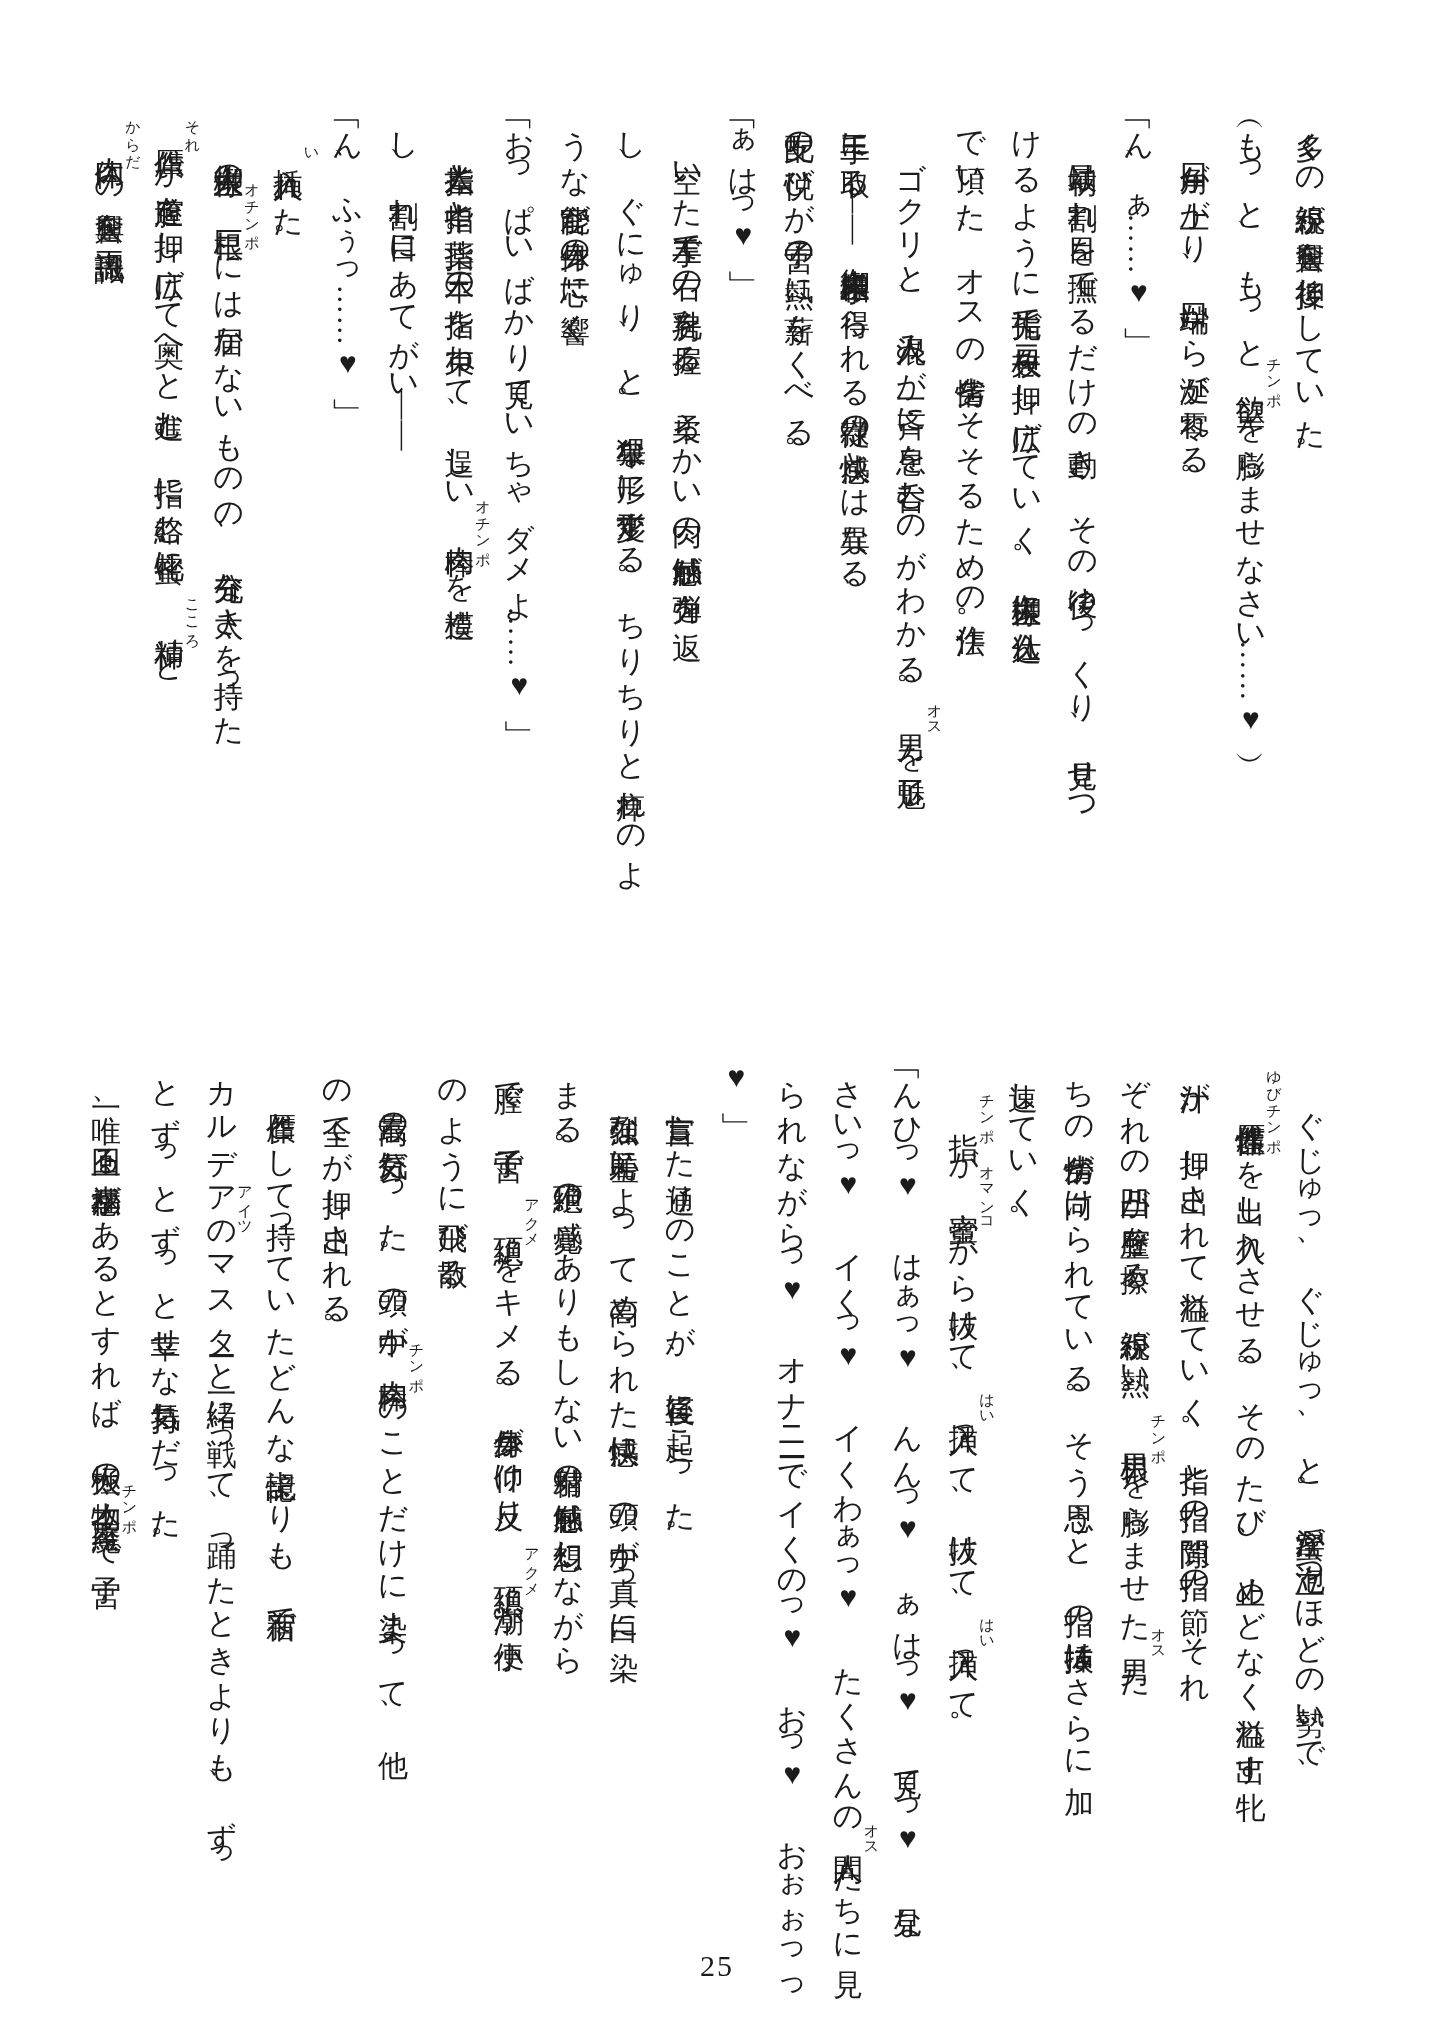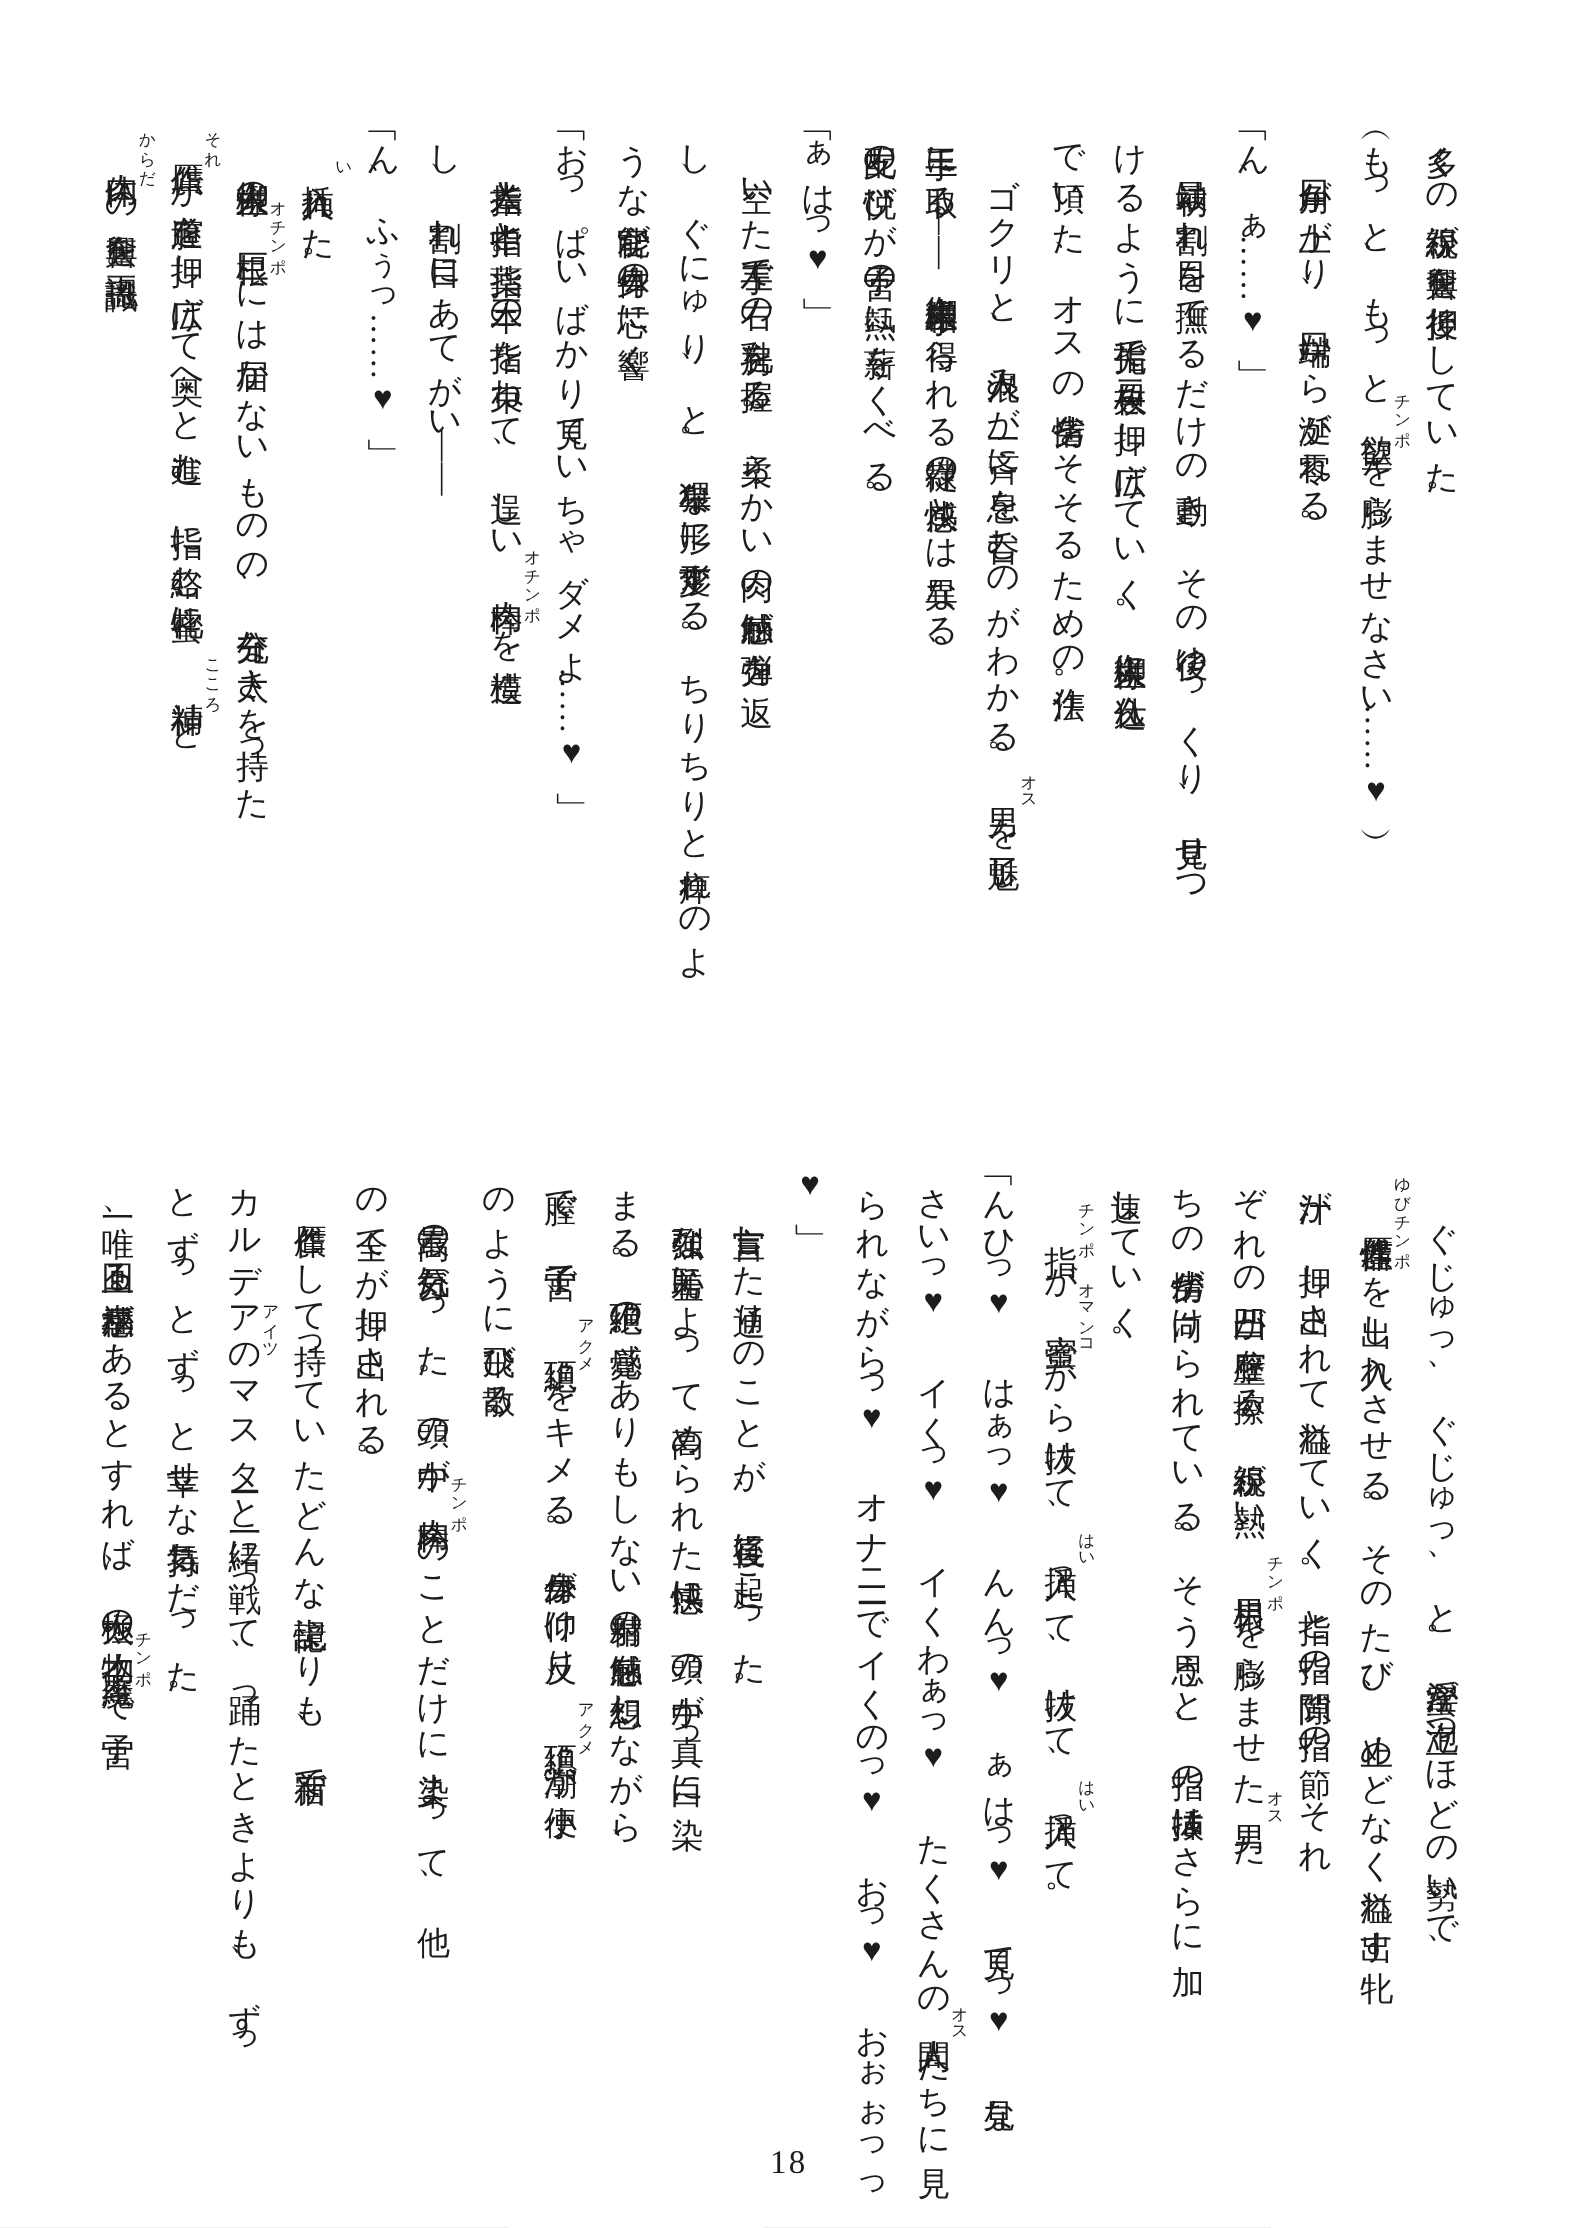--- a/index.html
+++ b/index.html
@@ -89,14 +89,14 @@
       <div class="line">まる。絶頂の感覚。ありもしない射精の感触を幻想しながら、</div>
       <div class="line">膣で、子宮で、<ruby>絶頂<rt>アクメ</rt></ruby>をキメる。身体が仰け反り、<ruby>絶頂<rt>アクメ</rt></ruby>潮が小便</div>
       <div class="line">のように飛び散る。</div>
       <div class="line">　最高の気分だった。頭の中が<ruby>肉棒<rt>チンポ</rt></ruby>のことだけに染まって、他</div>
       <div class="line">の全てが押し出される。</div>
       <div class="line">　贋作として持っていたどんな記憶よりも、新宿で</div>
       <div class="line"><ruby>カルデアのマスター<rt>アイツ</rt></ruby>と一緒に戦って、踊ったときよりも、ずっ</div>
       <div class="line">とずっとずっと幸せな気持ちだった。</div>
       <div class="line">　唯一、上回る幸福感があるとすれば、極太の本物<ruby>魔羅<rt>チンポ</rt></ruby>で子宮</div>
     </div>
-  <div class="page-number">18</div>
+  <div class="page-number">25</div>
 </div>
 
 </body></html>

